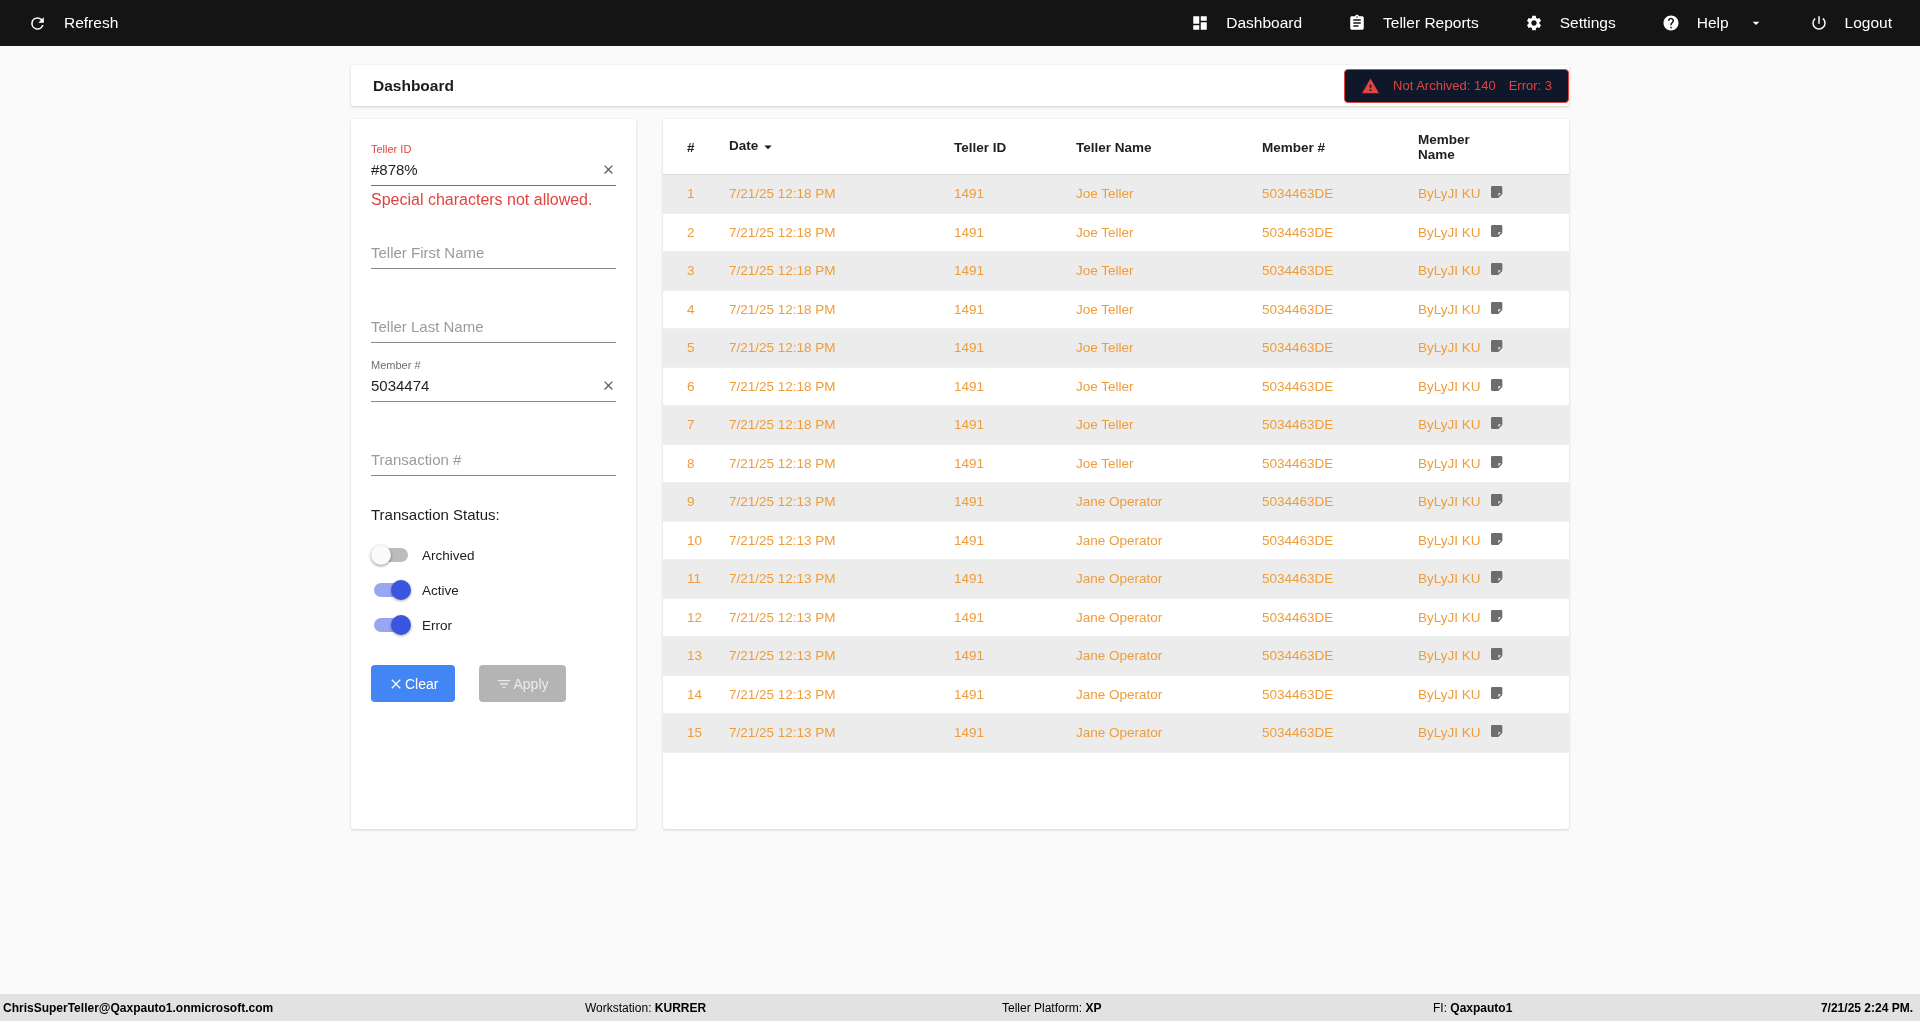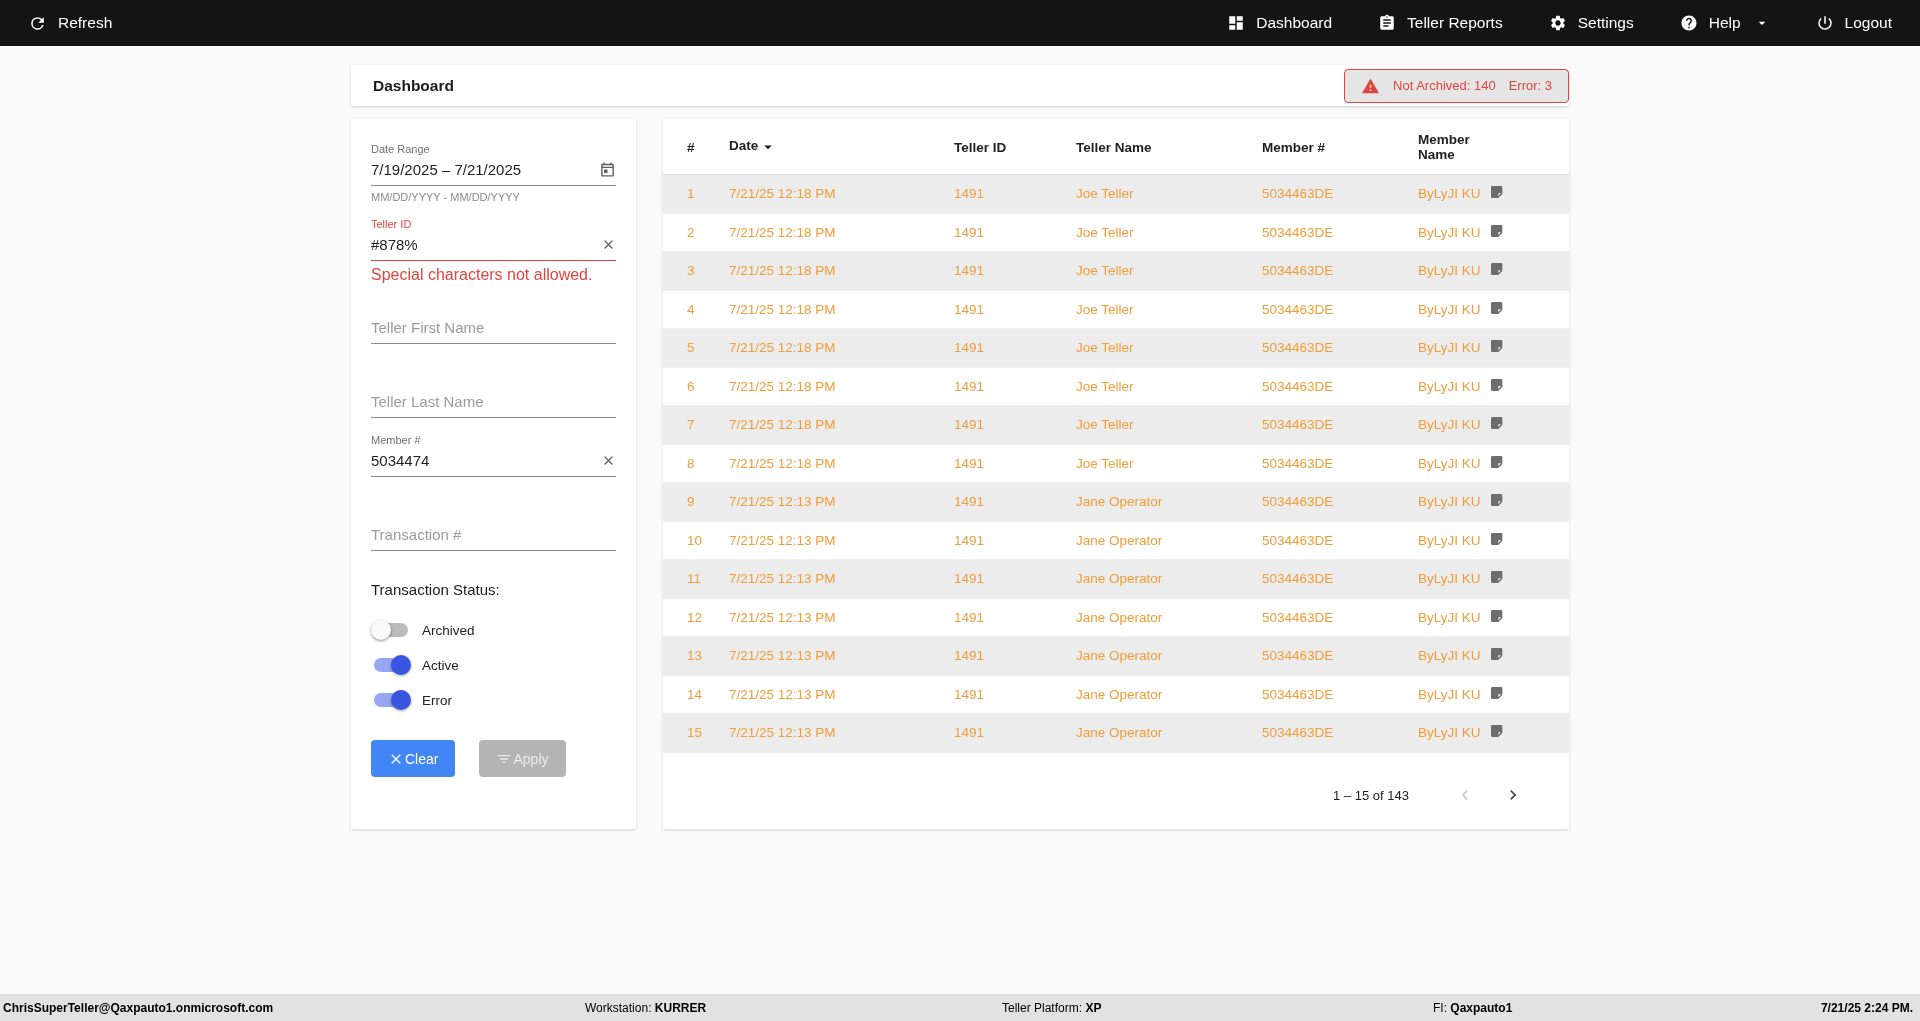--- a/index.html
+++ b/index.html
@@ -3,29 +3,29 @@
 <meta charset="utf-8">
 <style>
   *{box-sizing:border-box;margin:0;padding:0}
   html,body{width:1920px;height:1021px;overflow:hidden}
   body{font-family:"Liberation Sans",sans-serif;background:#fafafa;position:relative;color:#1c1c1c}
   svg{display:block}
   button{font-family:inherit}
 
   
   .navbar{height:46px;background:#141414;color:#fff;display:flex;align-items:center;padding:0 28px;font-size:15.5px}
-  .nav-btn{display:flex;align-items:center;gap:11px;background:none;border:none;color:#fff;font-size:15.5px;cursor:pointer;padding:0}
+  .nav-btn{display:flex;align-items:center;gap:17px;background:none;border:none;color:#fff;font-size:15.5px;cursor:pointer;padding:0}
   .nav-right{margin-left:auto;display:flex;align-items:center;gap:46px}
   .nav-chevron{margin-left:2px}
 
   
   .content{width:1218px;margin:0 auto;padding-top:19px}
   .page-header{position:relative;background:#fff;height:41px;box-shadow:0 1px 3px rgba(0,0,0,.18);display:flex;align-items:center;padding:0 22px;margin-bottom:13px;border-radius:2px}
   .page-title{font-weight:bold;font-size:15.5px}
-  .alert{position:absolute;right:0;top:50%;transform:translateY(-50%);display:flex;align-items:center;gap:11px;border:1px solid #e0443e;border-radius:4px;background:#e5e5e5;height:34px;padding:0 16px;color:#e0443e;font-size:13px;white-space:nowrap}
+  .alert{position:absolute;right:0;top:50%;transform:translateY(-50%);display:flex;align-items:center;gap:11px;border:1px solid #e0443e;border-radius:4px;background:#0f172a;height:34px;padding:0 16px;color:#e0443e;font-size:13px;white-space:nowrap}
   .alert span + span{margin-left:2px}
 
   .body-row{display:flex;gap:27px;align-items:stretch;min-height:710px}
 
   
   .filters{width:285px;background:#fff;box-shadow:0 1px 3px rgba(0,0,0,.16);padding:24px 20px;border-radius:2px}
   .f-label{display:block;font-size:11px;color:#6e6e6e;margin-bottom:1px}
   .f-label.red{color:#e0443e}
   .f-input-row{display:flex;align-items:center;border-bottom:1px solid #8a8a8a;padding:3px 0 5px}
   .f-input-row.red{border-bottom:1.5px solid #e0443e}
@@ -157,32 +157,20 @@
       </span>
       <span>Not Archived: 140</span>
       <span>Error: 3</span>
     </div>
   </div>
 
   <div class="body-row">
 
     <aside class="filters">
 
-      <div class="grp-date">
-        <label class="f-label">Date Range</label>
-        <div class="f-input-row">
-          <input type="text" value="7/19/2025 – 7/21/2025" style="">
-          <span class="f-icon">
-            <svg width="17" height="17" viewBox="0 0 24 24" fill="currentColor">
-                <path d="M19 4h-1V2h-2v2H8V2H6v2H5c-1.1 0-2 .9-2 2v14c0 1.1.9 2 2 2h14c1.1 0 2-.9 2-2V6c0-1.1-.9-2-2-2zm0 16H5V10h14v10zM5 8V6h14v2H5zm2 4h5v5H7v-5z"></path>
-              </svg>
-          </span>
-        </div>
-        <div class="f-hint">MM/DD/YYYY - MM/DD/YYYY</div>
-      </div>
 
       <div class="grp-teller">
         <label class="f-label red">Teller ID</label>
         <div class="f-input-row red">
           <input type="text" value="#878%" style="">
           <span class="f-icon">
             <svg width="15" height="15" viewBox="0 0 24 24" fill="currentColor">
                 <path d="M19 6.41L17.59 5 12 10.59 6.41 5 5 6.41 10.59 12 5 17.59 6.41 19 12 13.41 17.59 19 19 17.59 13.41 12z"></path>
               </svg>
           </span>
@@ -509,37 +497,20 @@
             <span class="note-btn">
               <svg width="16" height="16" viewBox="0 0 24 24" fill="currentColor">
                     <path d="M19 3H5a2 2 0 0 0-2 2v14a2 2 0 0 0 2 2h9l6-6V5a2 2 0 0 0-2-2zm-5 15v-4h4l-4 4z"></path>
                   </svg>
             </span>
           </td>
         </tr>
           </tbody>
       </table>
 
-      <div class="pagination">
-        <span class="range">1 – 15 of 143</span>
-        <button class="page-btn disabled">
-          <span>
-            <svg width="20" height="20" viewBox="0 0 24 24" fill="currentColor">
-                <path d="M15.41 7.41L14 6l-6 6 6 6 1.41-1.41L10.83 12z"></path>
-              </svg>
-          </span>
-        </button>
-        <button class="page-btn">
-          <span>
-            <svg width="20" height="20" viewBox="0 0 24 24" fill="currentColor">
-                <path d="M10 6L8.59 7.41 13.17 12l-4.58 4.59L10 18l6-6z"></path>
-              </svg>
-          </span>
-        </button>
-      </div>
     </section>
 
   </div>
 </main>
 
 <footer class="statusbar">
   <span class="item sb-user">ChrisSuperTeller@Qaxpauto1.onmicrosoft.com</span>
   <span class="item sb-ws"><span>Workstation:</span>&nbsp;<b>KURRER</b></span>
   <span class="item sb-plat"><span>Teller Platform:</span>&nbsp;<b>XP</b></span>
   <span class="item sb-fi"><span>FI:</span>&nbsp;<b>Qaxpauto1</b></span>

